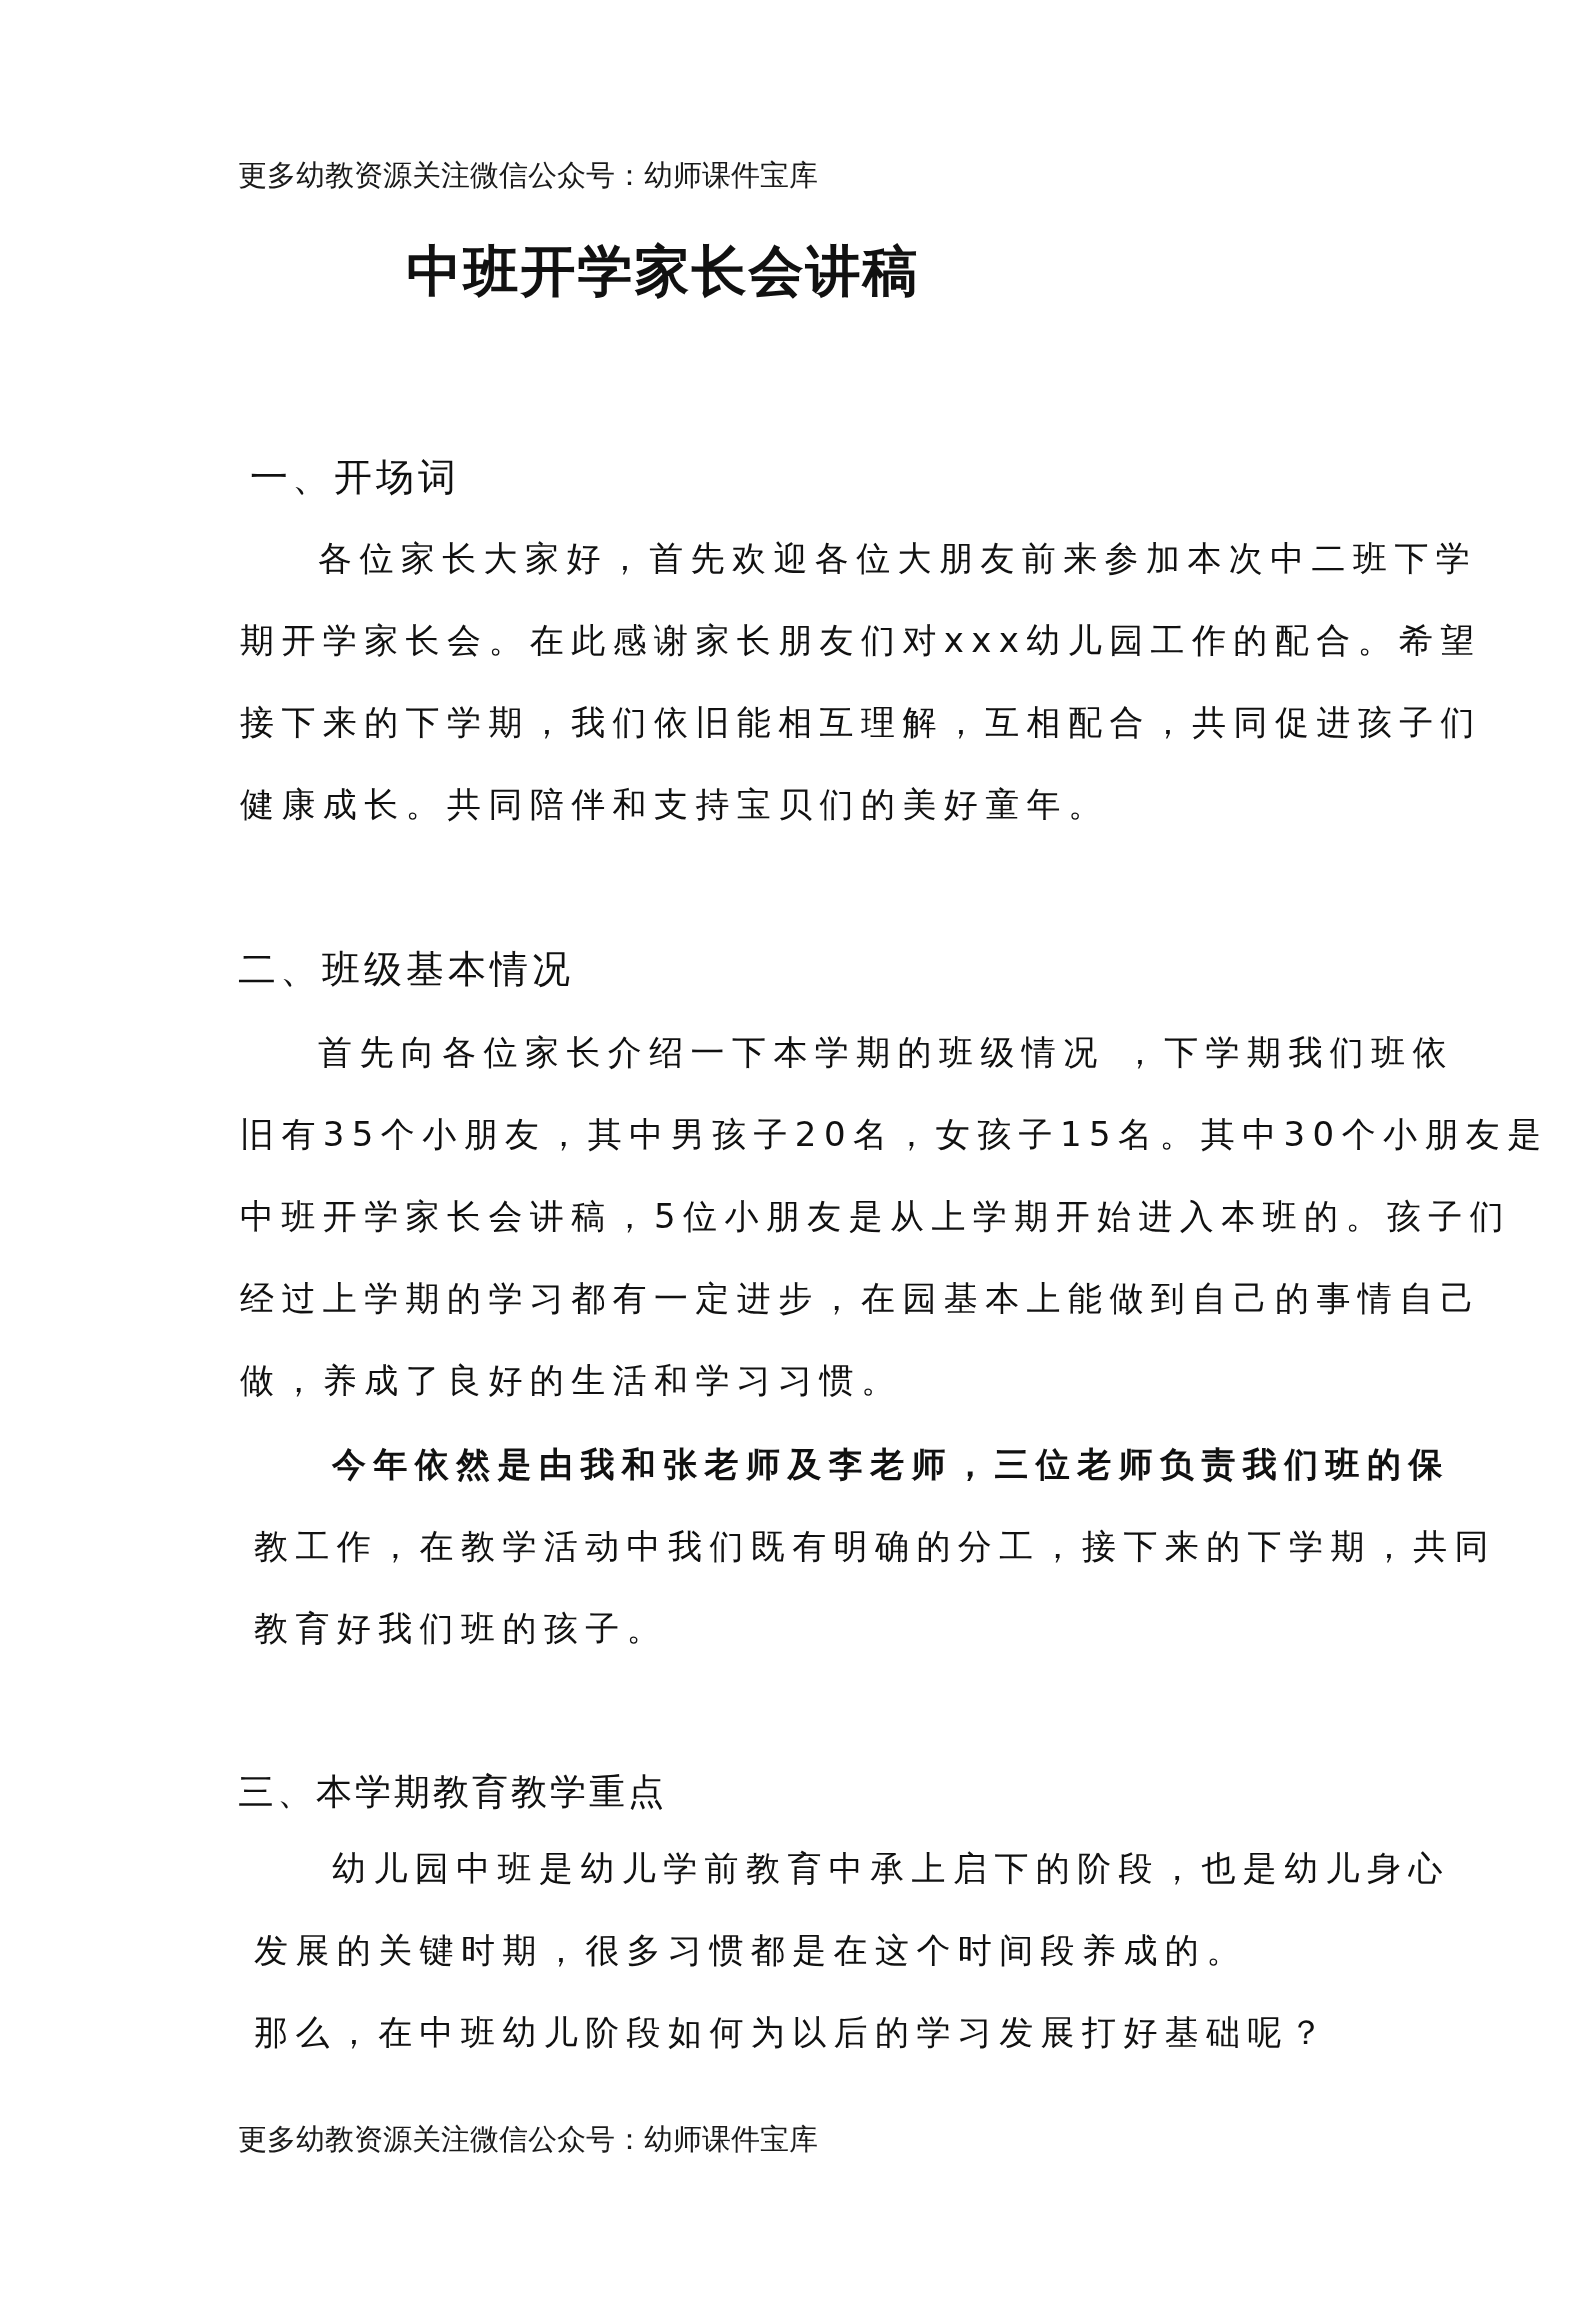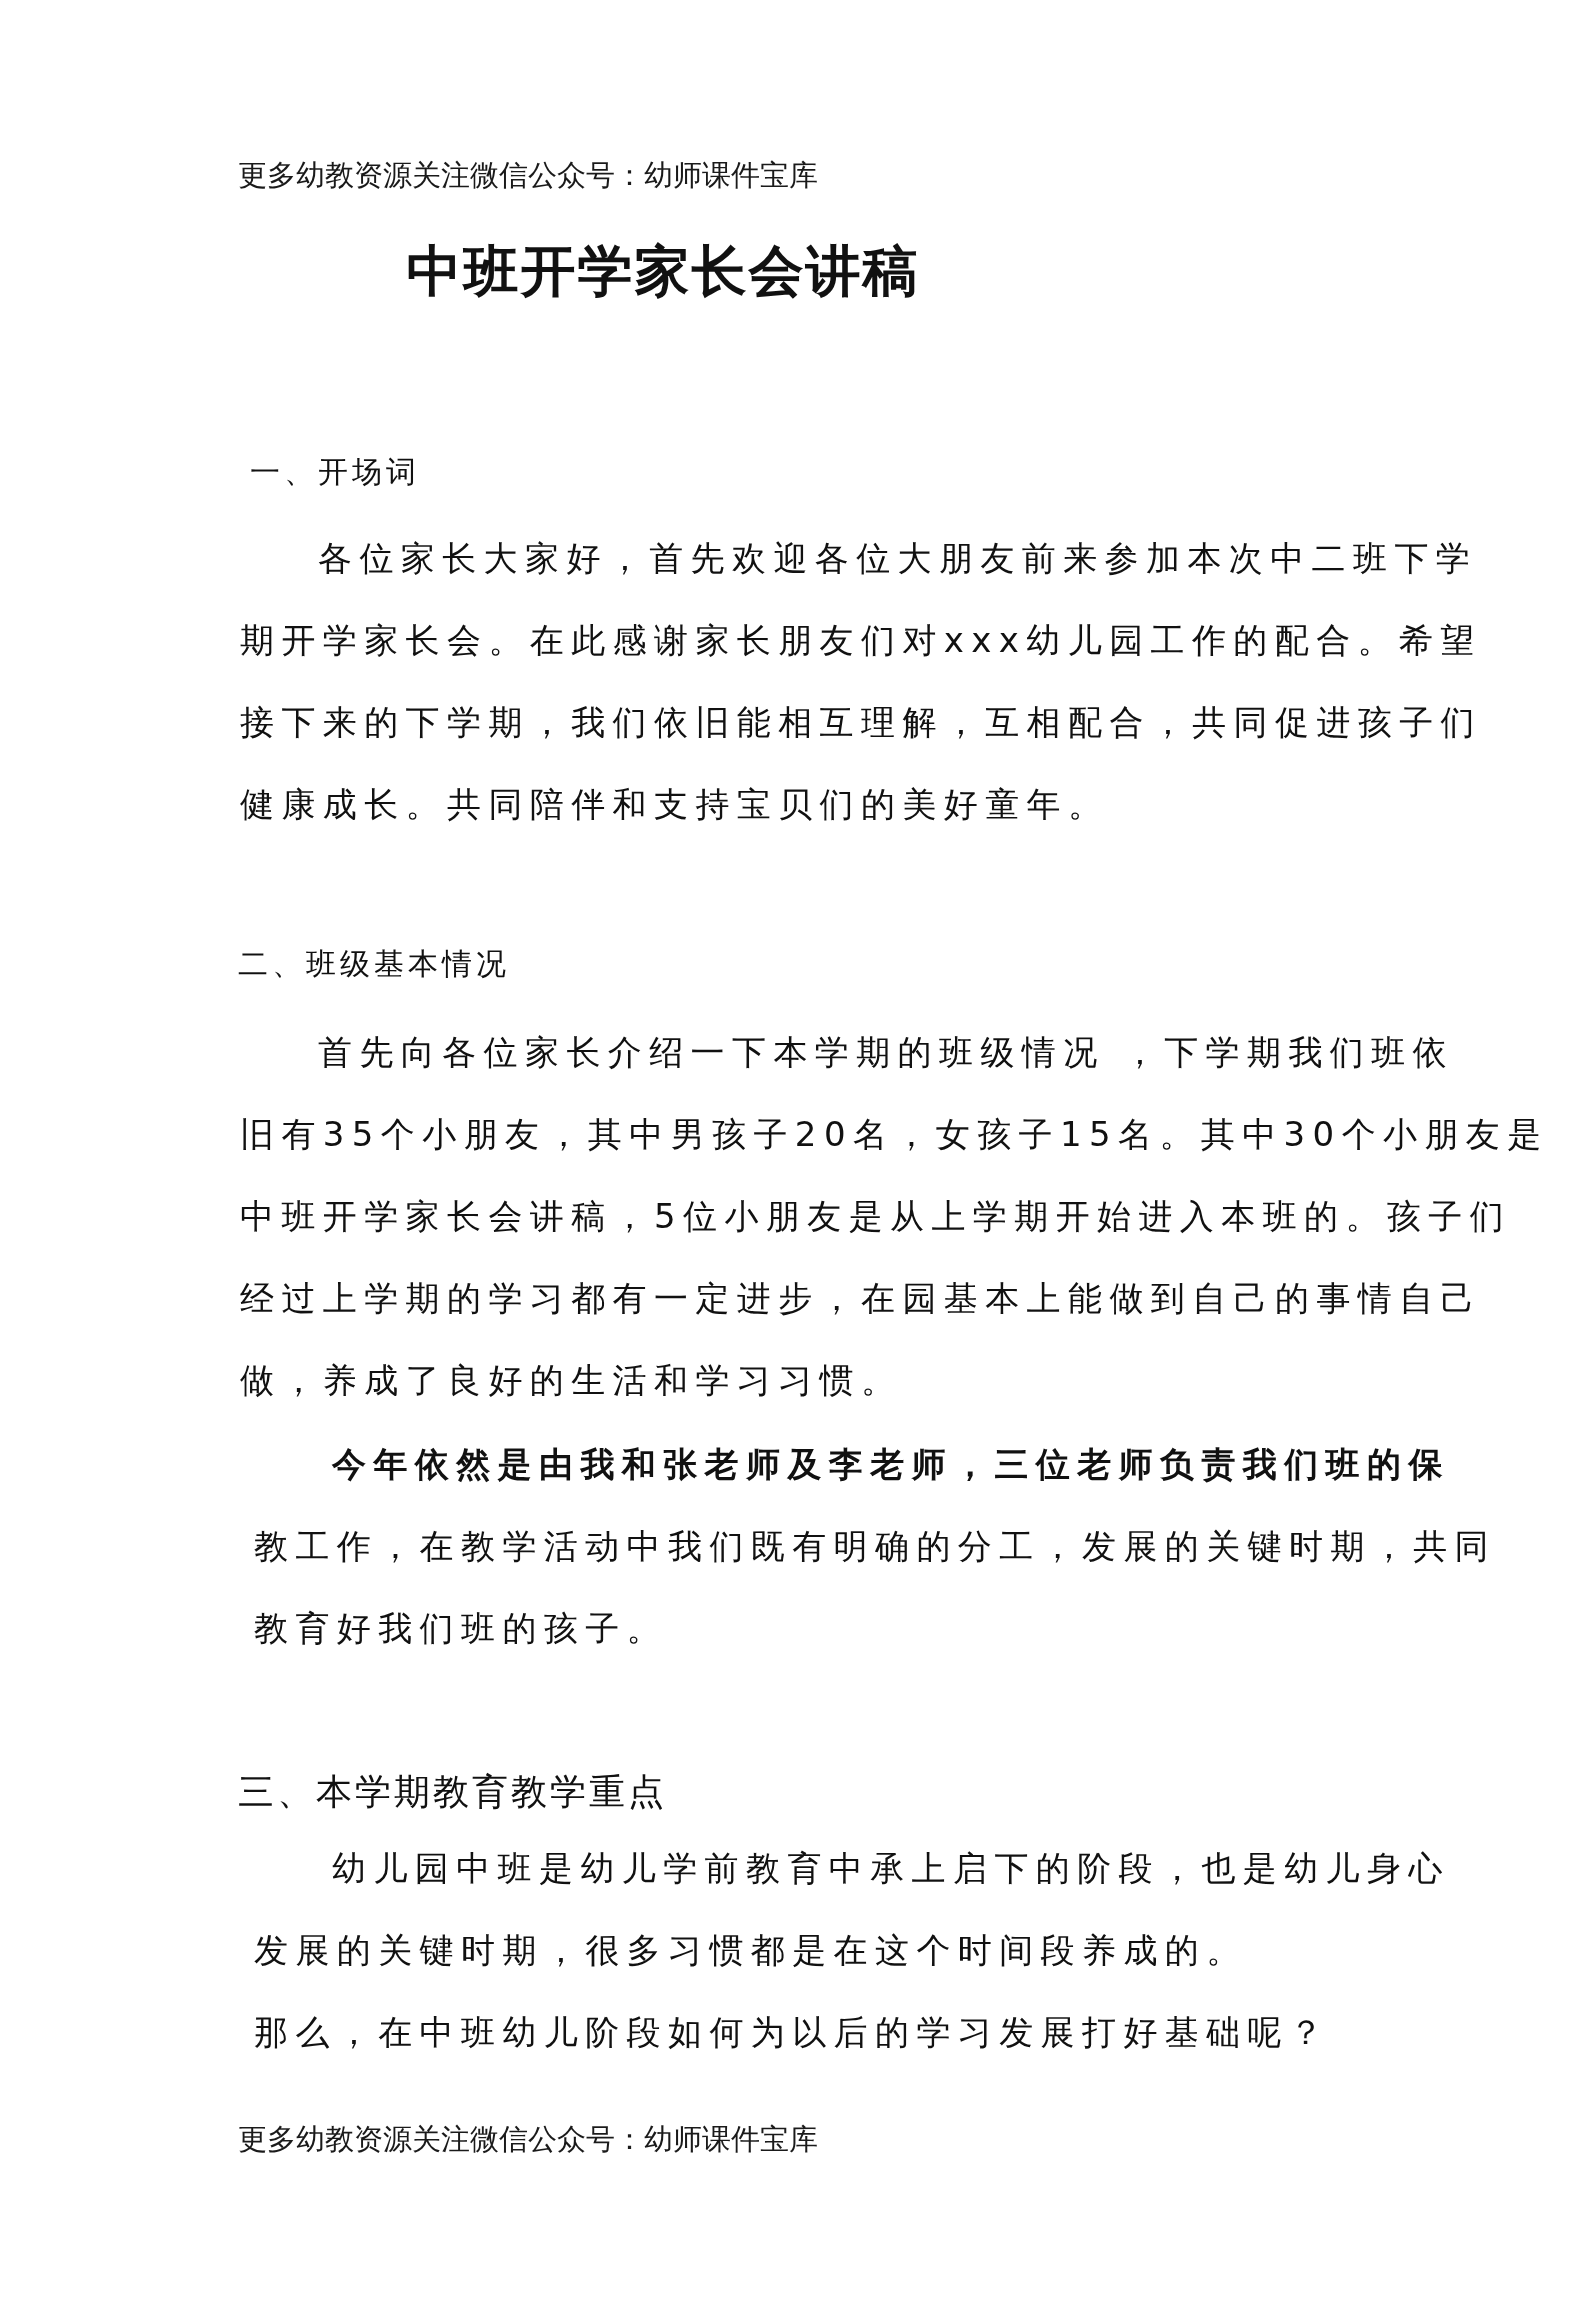--- a/index.html
+++ b/index.html
@@ -1,21 +1,21 @@
 <!DOCTYPE html>
 <html><head>
 <meta charset="utf-8">
 <style>
   html, body { margin: 0; padding: 0; background: #ffffff; }
   body { width: 1587px; height: 2319px; position: relative; overflow: hidden;
          font-family: "DejaVu Sans", sans-serif; color: #111; }
   .abs { position: absolute; white-space: nowrap; }
   .watermark { font-size: 29px; left: 238px; color: #1a1a1a; letter-spacing: 0px; }
   .title { font-family: "DejaVu Serif", serif; font-size: 55px; font-weight: bold; left: 0; width: 1326px; text-align: center; top: 235px; letter-spacing: 2px; }
-  .heading { font-size: 30px; font-weight: normal; letter-spacing: 4px; text-align: right; }
+  .heading { font-size: 38px; font-weight: normal; letter-spacing: 4px; text-align: right; }
   .line { font-size: 34px; letter-spacing: 7.4px; left: 240px; }
   .h3 { font-size: 36px; letter-spacing: 3px; }
 </style>
 </head>
 <body>
 
 <div>
 
   <div class="abs watermark" style="top:156px;">更多幼教资源关注微信公众号：幼师课件宝库</div>
 
@@ -31,21 +31,21 @@
 
   <div>
     <div class="abs heading" style="left:238px; top:944px;">二、班级基本情况</div>
     <div class="abs line" style="left:318px; top:1030px;">首先向各位家长介绍一下本学期的班级情况 ，下学期我们班依</div>
     <div class="abs line" style="top:1112px;">旧有35个小朋友，其中男孩子20名，女孩子15名。其中30个小朋友是</div>
     <div class="abs line" style="top:1194px;">中班开学家长会讲稿，5位小朋友是从上学期开始进入本班的。孩子们</div>
     <div class="abs line" style="top:1276px;">经过上学期的学习都有一定进步，在园基本上能做到自己的事情自己</div>
     <div class="abs line" style="top:1358px;">做，养成了良好的生活和学习习惯。</div>
 
     <div class="abs line" style="left:332px; top:1442px;font-weight:bold;">今年依然是由我和张老师及李老师，三位老师负责我们班的保</div>
-    <div class="abs line" style="left:254px; top:1524px;">教工作，在教学活动中我们既有明确的分工，发展的关键时期，共同</div>
+    <div class="abs line" style="left:254px; top:1524px;">教工作，在教学活动中我们既有明确的分工，接下来的下学期，共同</div>
     <div class="abs line" style="left:254px; top:1606px;">教育好我们班的孩子。</div>
   </div>
 
   <div>
     <div class="abs h3" style="left:238px; top:1768px;">三、本学期教育教学重点</div>
     <div class="abs line" style="left:332px; top:1846px;">幼儿园中班是幼儿学前教育中承上启下的阶段，也是幼儿身心</div>
     <div class="abs line" style="left:254px; top:1928px;">发展的关键时期，很多习惯都是在这个时间段养成的。</div>
     <div class="abs line" style="left:254px; top:2010px;">那么，在中班幼儿阶段如何为以后的学习发展打好基础呢？</div>
   </div>
 

